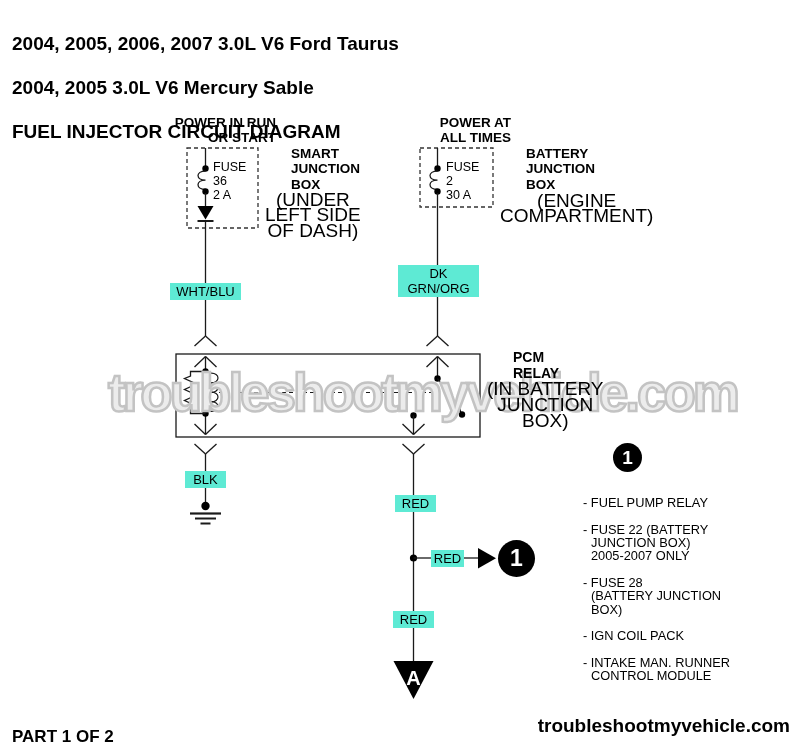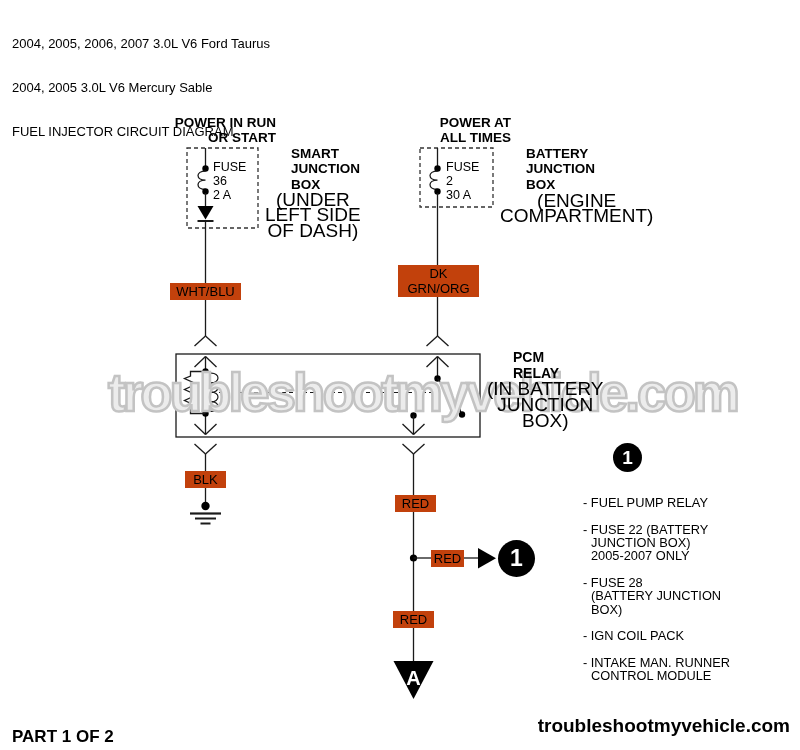--- a/index.html
+++ b/index.html
@@ -4,26 +4,26 @@
 <style>
   html,body{margin:0;padding:0;background:#fff;}
   .page{position:relative;width:800px;height:750px;background:#fff;overflow:hidden;
         font-family:"Liberation Sans",sans-serif;color:#000;}
   svg.wires{position:absolute;left:0;top:0;z-index:1;}
   .watermark{position:absolute;left:108px;top:362px;z-index:2;
              font-size:53px;font-weight:bold;letter-spacing:-3px;
              color:#ececec;-webkit-text-stroke:2.5px #c3c3c3;
              white-space:nowrap;user-select:none;}
   .lbl{position:absolute;z-index:3;white-space:pre-line;}
-  .hdr{left:12px;top:11px;font-size:13px;font-weight:normal;line-height:22px;}
+  .hdr{left:12px;top:11px;font-size:19px;font-weight:bold;line-height:22px;}
   .powlbl{font-size:13.5px;font-weight:bold;line-height:15px;text-align:right;width:146px;}
   .fuselbl{font-size:12.5px;line-height:14px;}
   .boxname{font-size:13.5px;font-weight:bold;line-height:15.3px;margin-left:26px;}
   .boxloc{font-size:19px;line-height:15.3px;text-align:center;}
-  .wirecol{font-size:13px;text-align:center;background:#c2410c;padding:1px 0;}
+  .wirecol{font-size:13px;text-align:center;background:#5eead4;padding:1px 0;}
   .circletag{position:absolute;z-index:3;background:#000;border-radius:50%;
              color:#fff;font-weight:bold;display:flex;align-items:center;justify-content:center;}
   .legend-item{padding-left:8px;text-indent:-8px;white-space:pre-line;}
   .legendtxt{left:583px;top:483px;font-size:12.8px;line-height:13.3px;width:215px;}
   .footl{left:12px;top:727px;font-size:17px;font-weight:bold;}
   .footr{right:10px;top:715px;font-size:19px;font-weight:bold;}
 </style>
 </head>
 <body>
 

